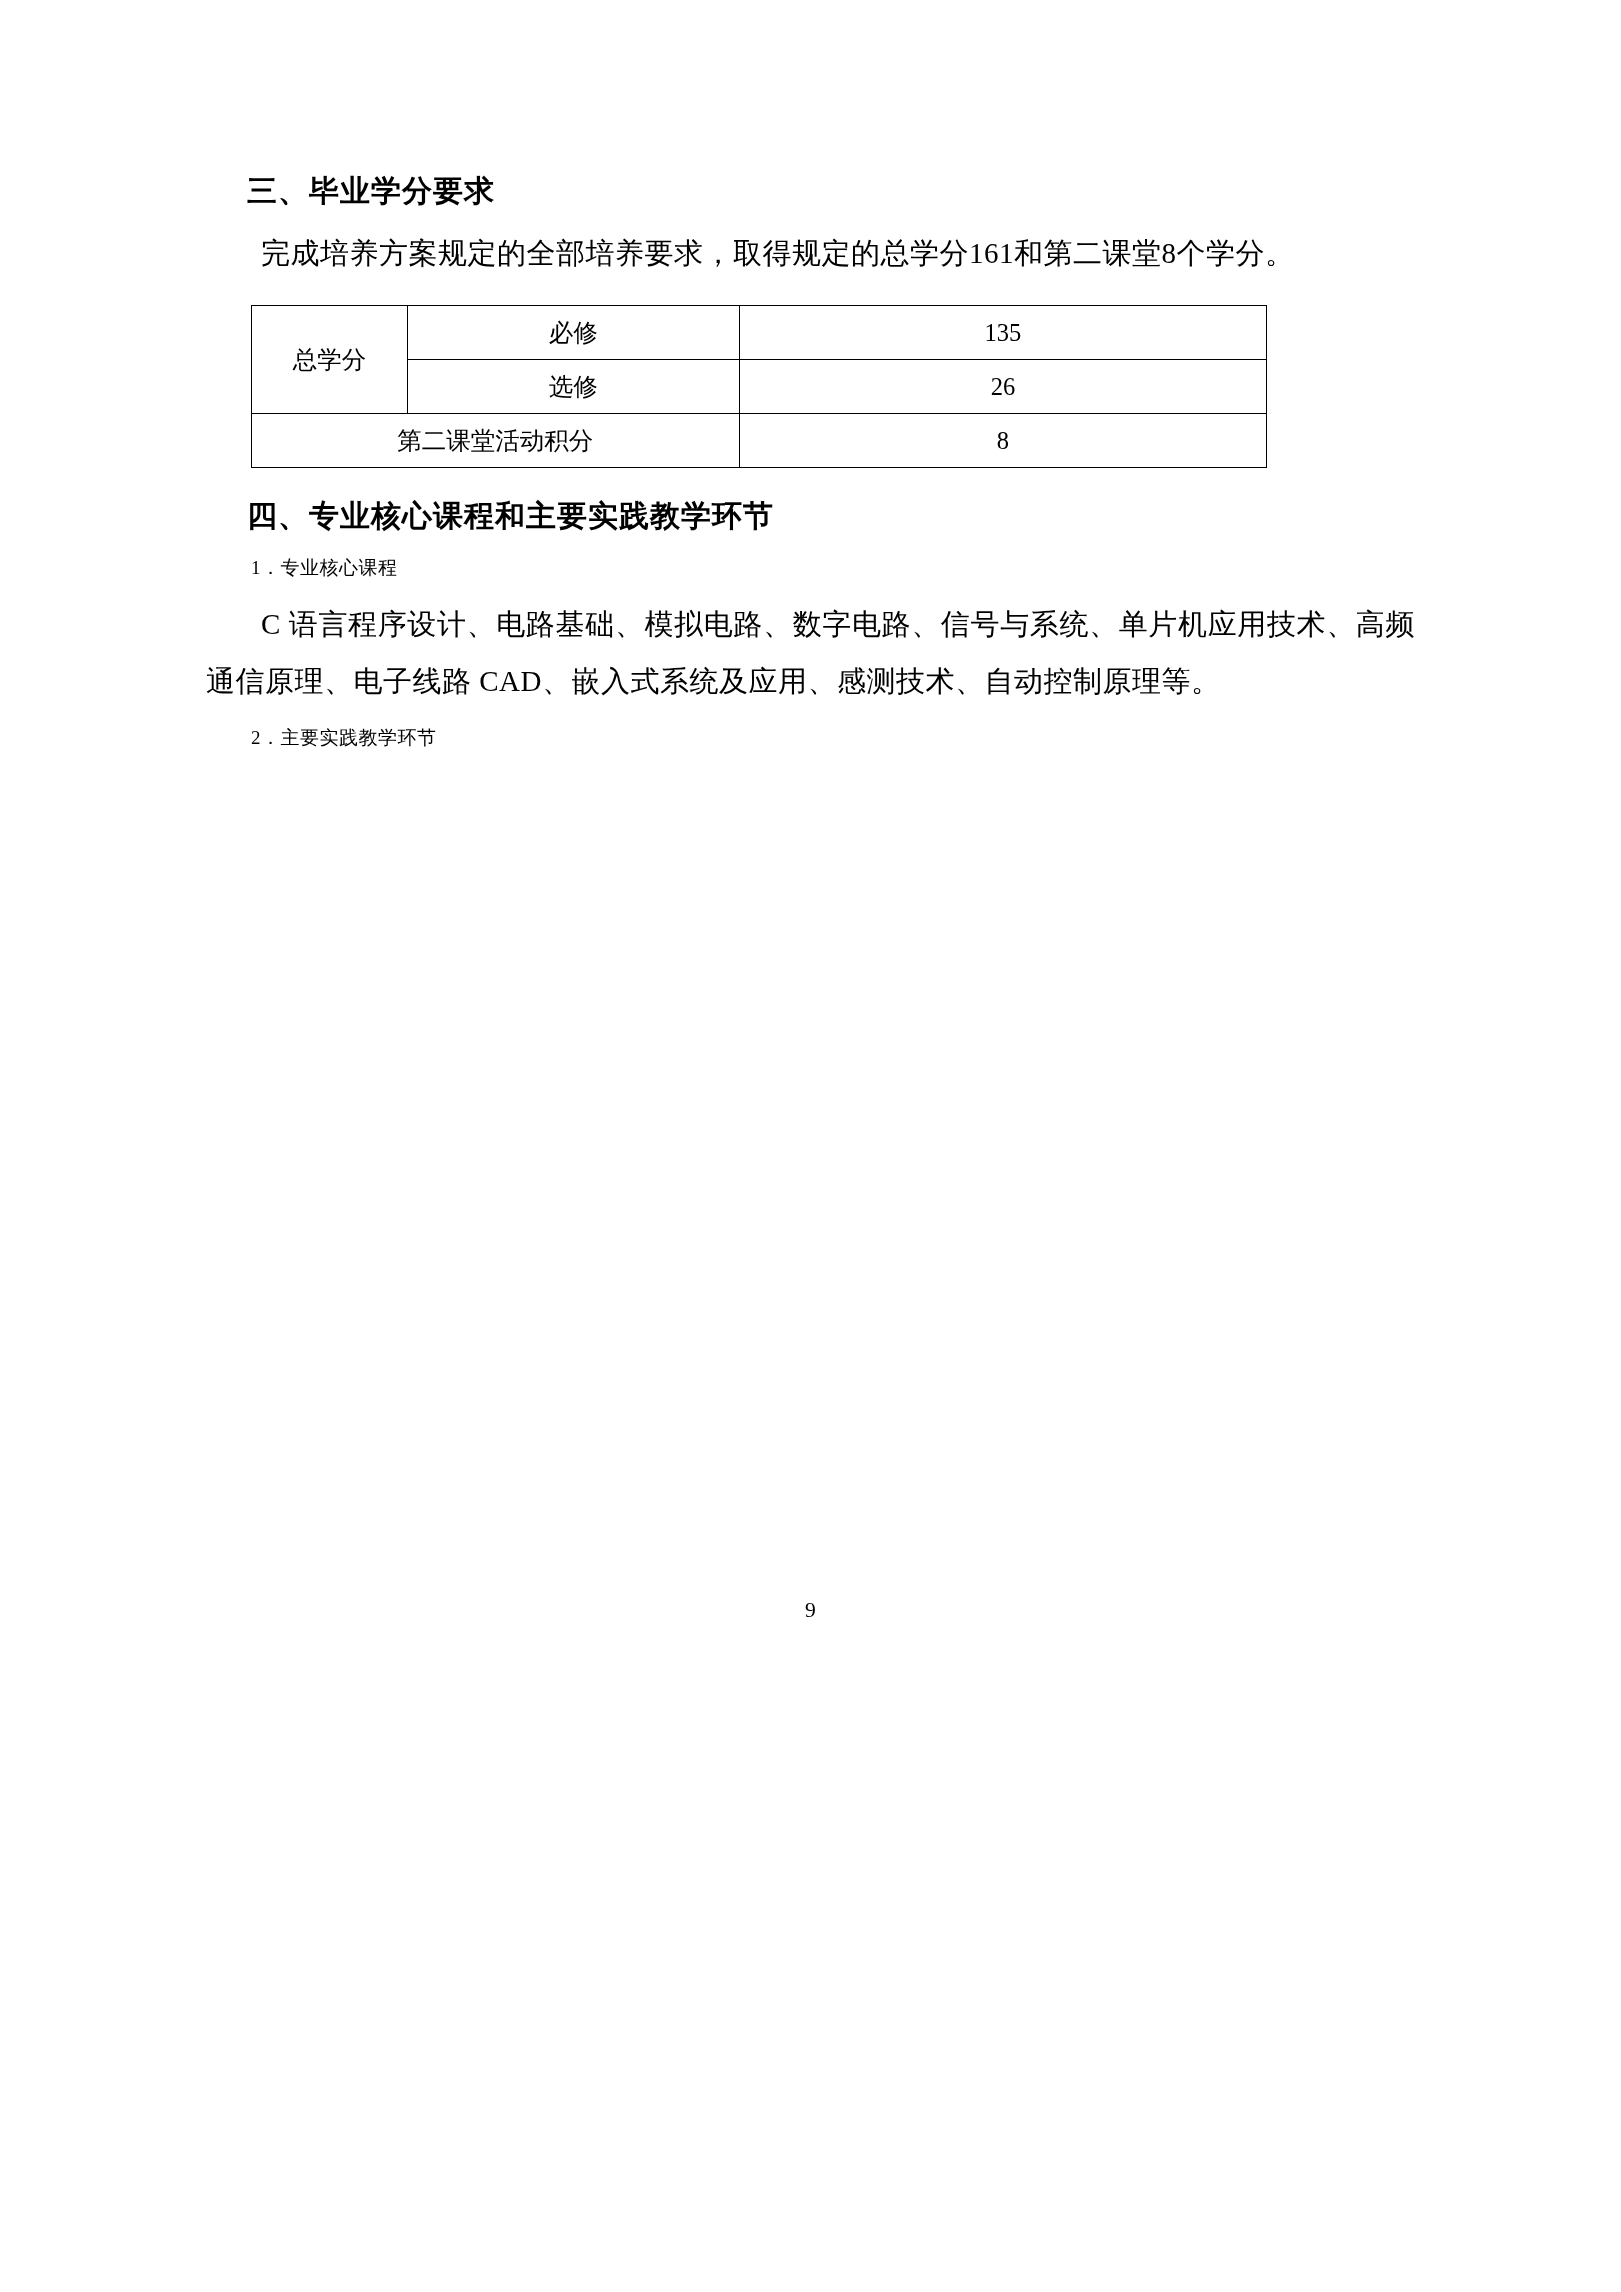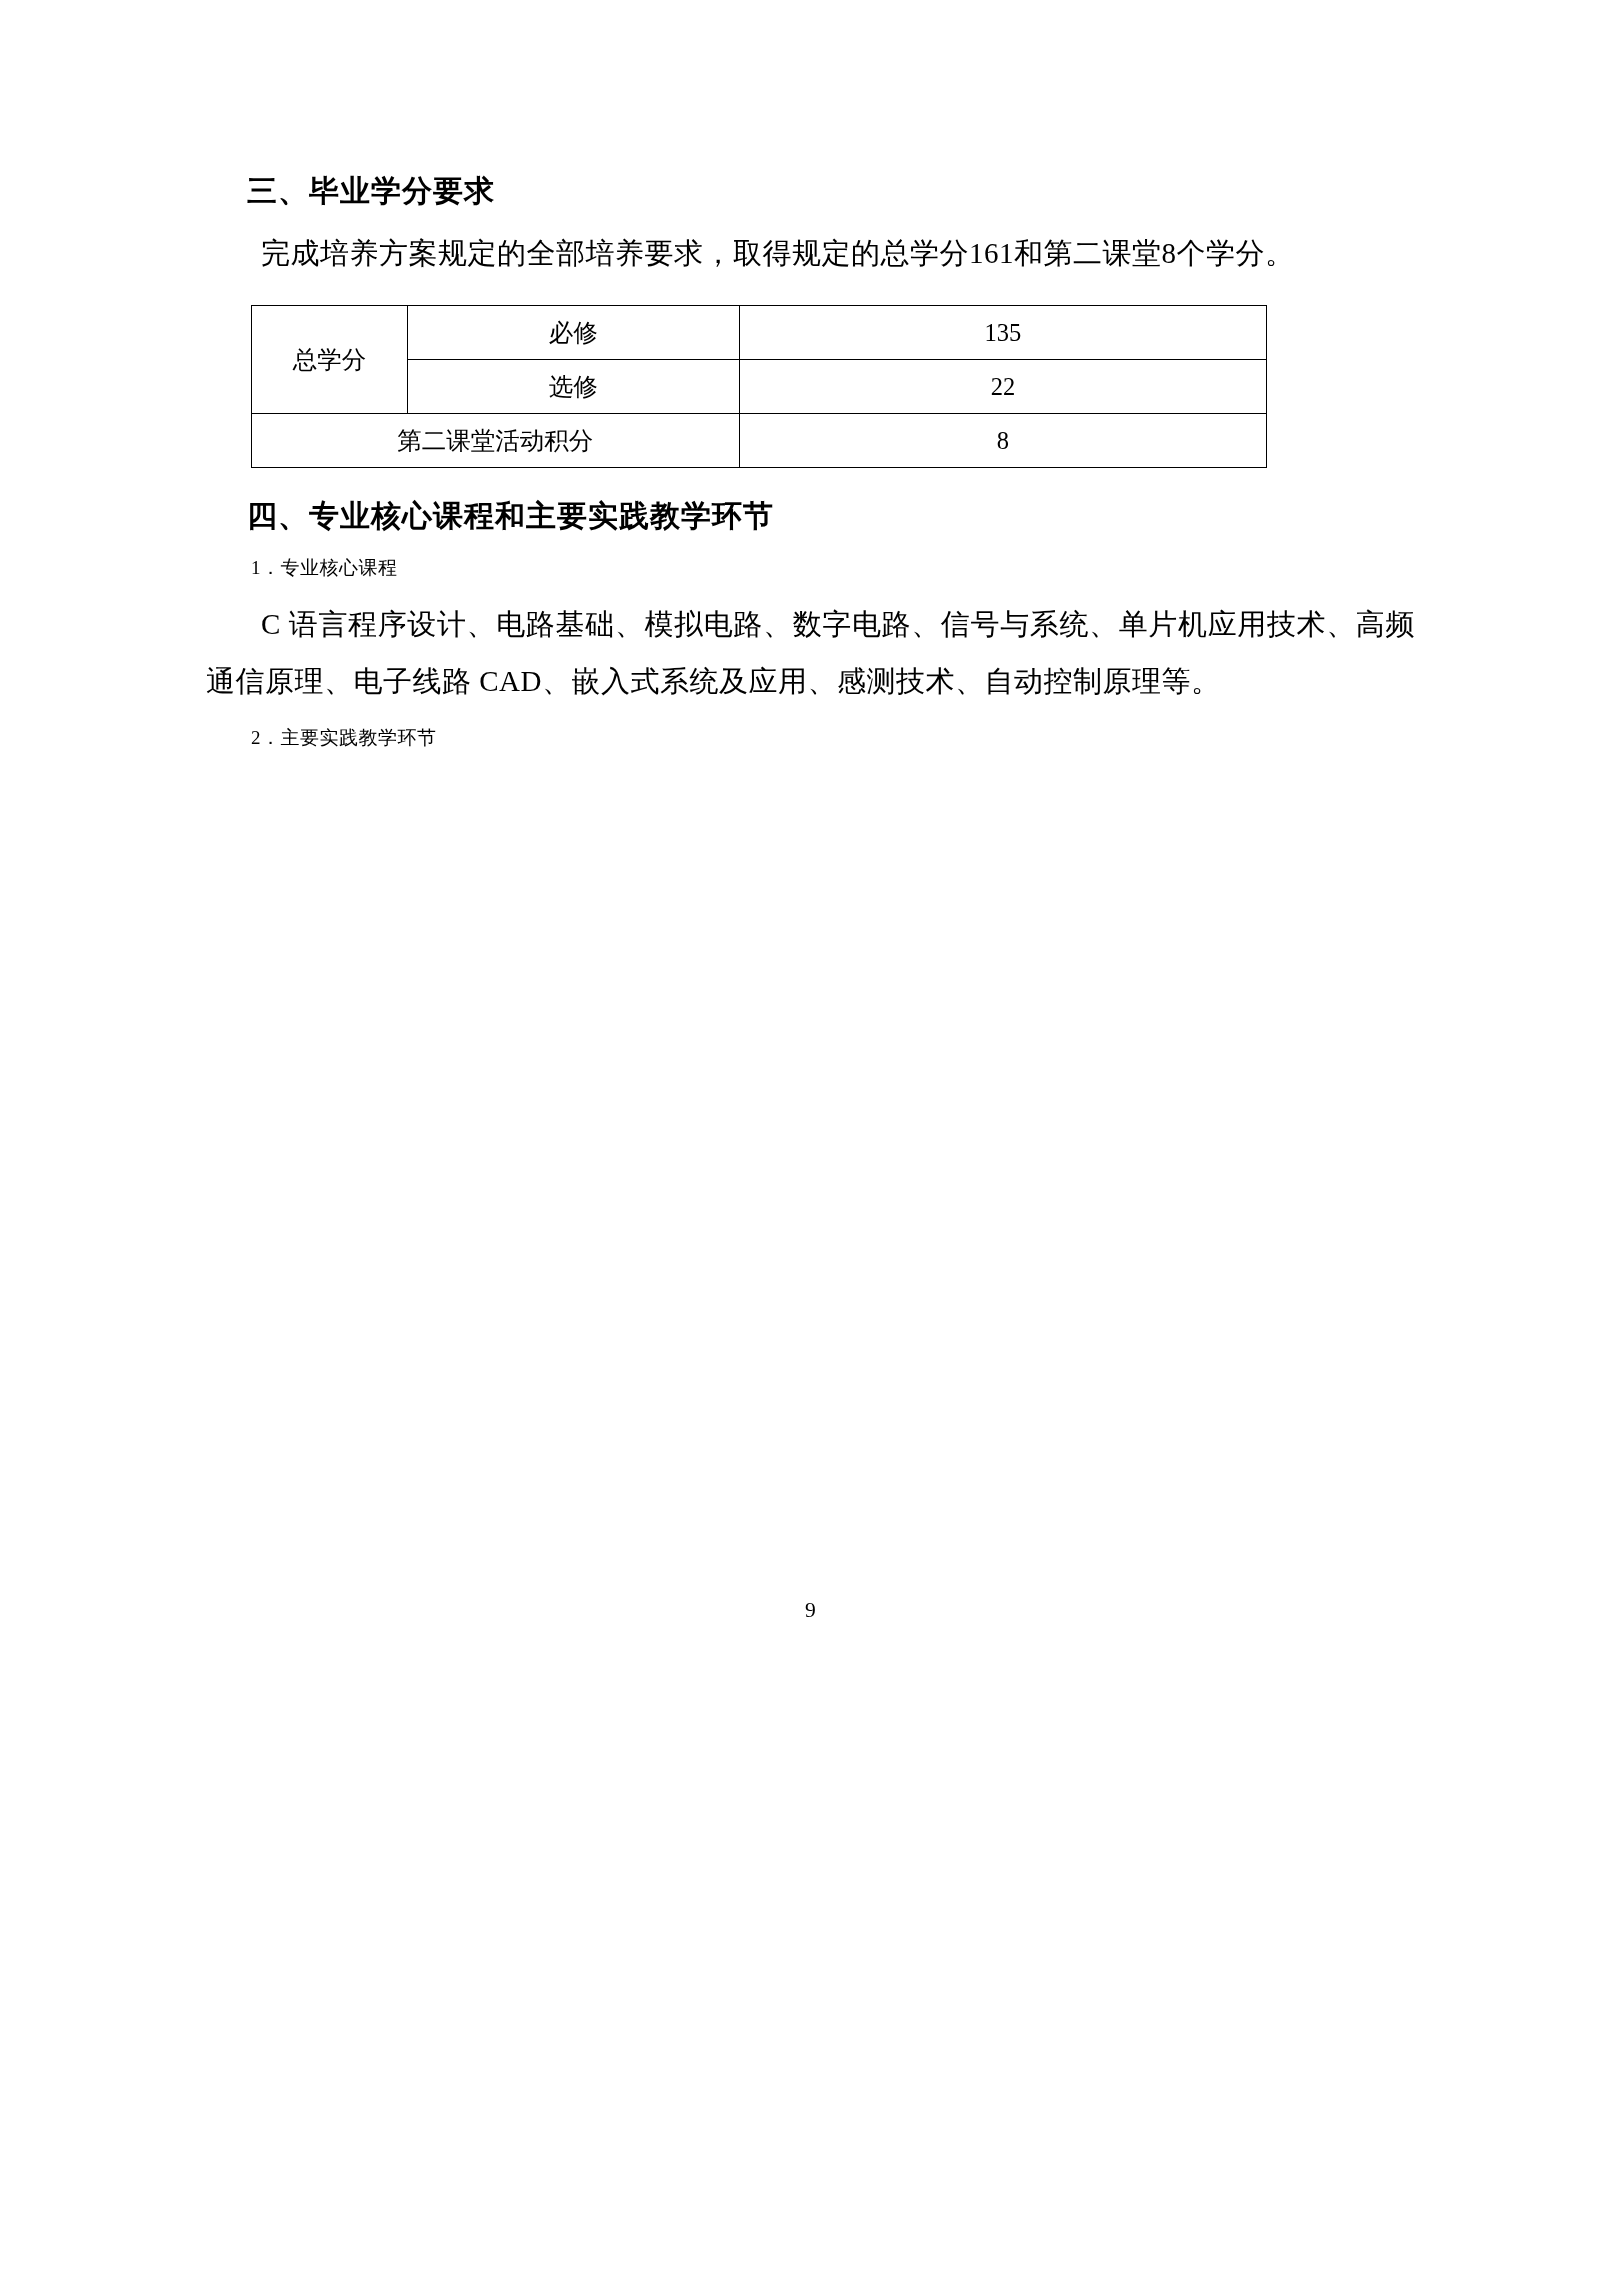--- a/index.html
+++ b/index.html
@@ -88,21 +88,21 @@
 
   <table class="credits">
     <tbody>
       <tr>
         <td class="col-label" rowspan="2">总学分</td>
         <td class="col-type">必修</td>
         <td class="col-value">135</td>
       </tr>
       <tr>
         <td class="col-type">选修</td>
-        <td class="col-value">22</td>
+        <td class="col-value">26</td>
       </tr>
       <tr>
         <td colspan="2">第二课堂活动积分</td>
         <td class="col-value">8</td>
       </tr>
     </tbody>
   </table>
 
   <h2 class="section-heading">四、专业核心课程和主要实践教学环节</h2>
 

